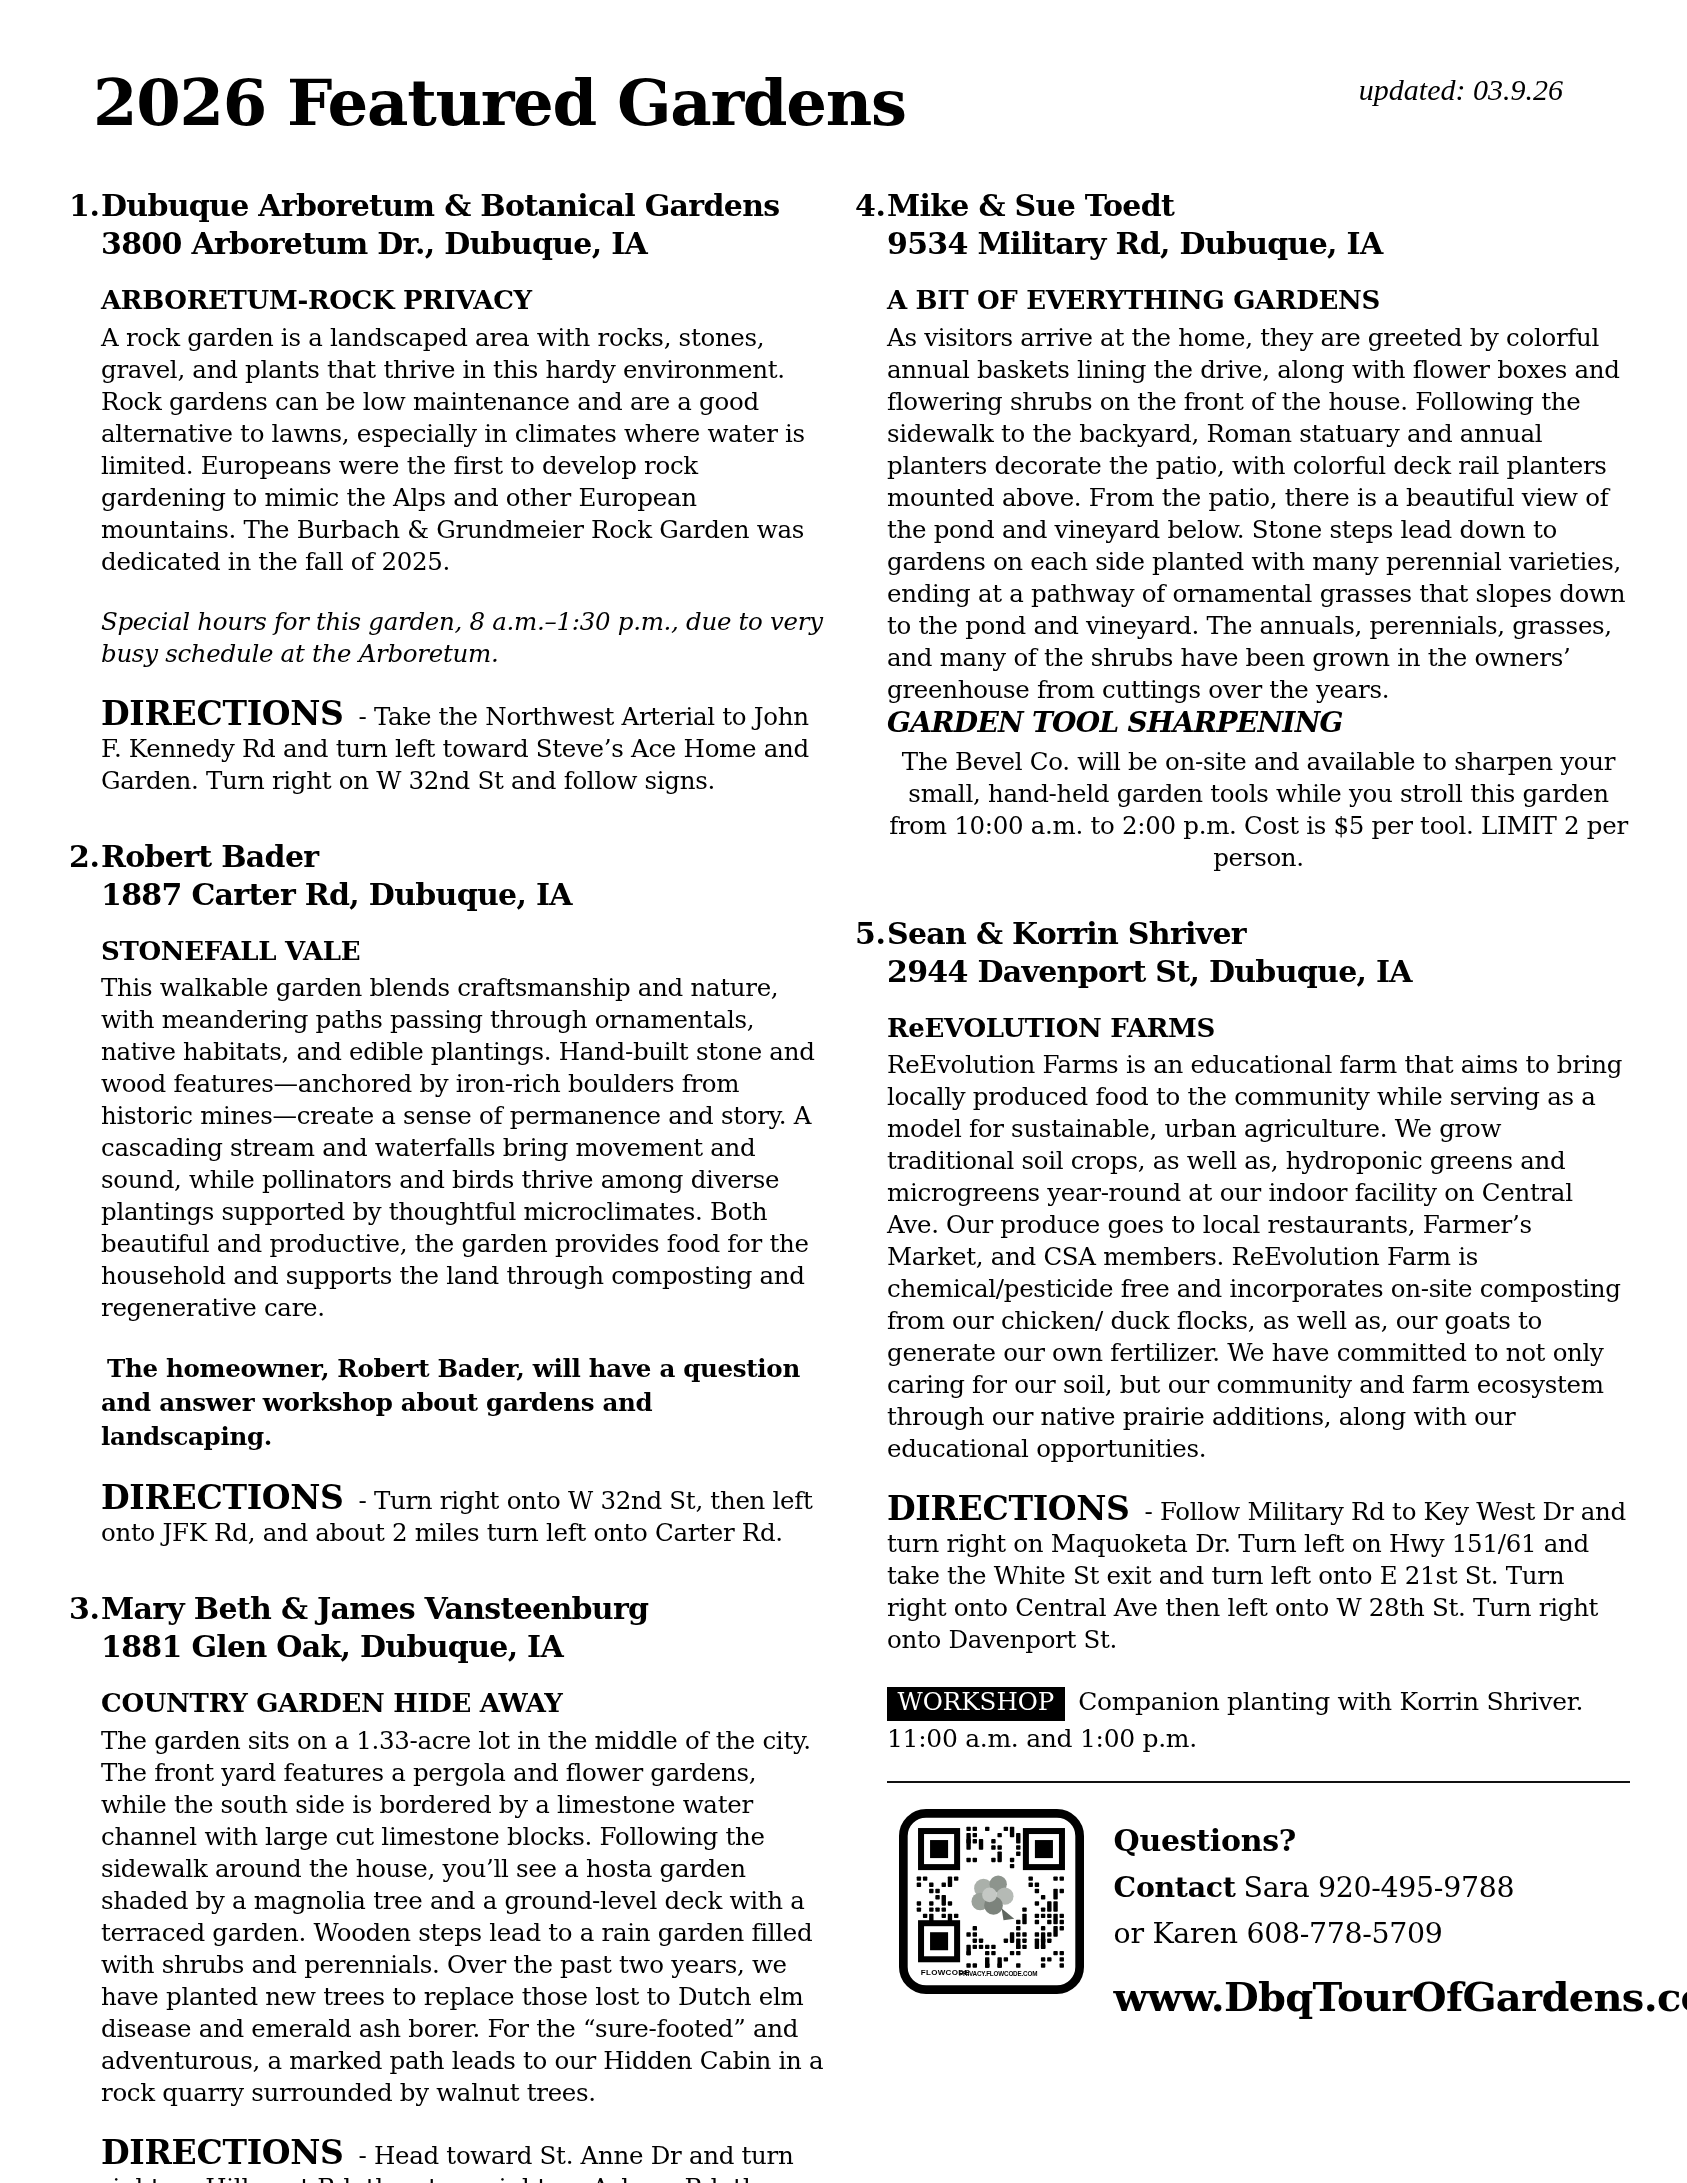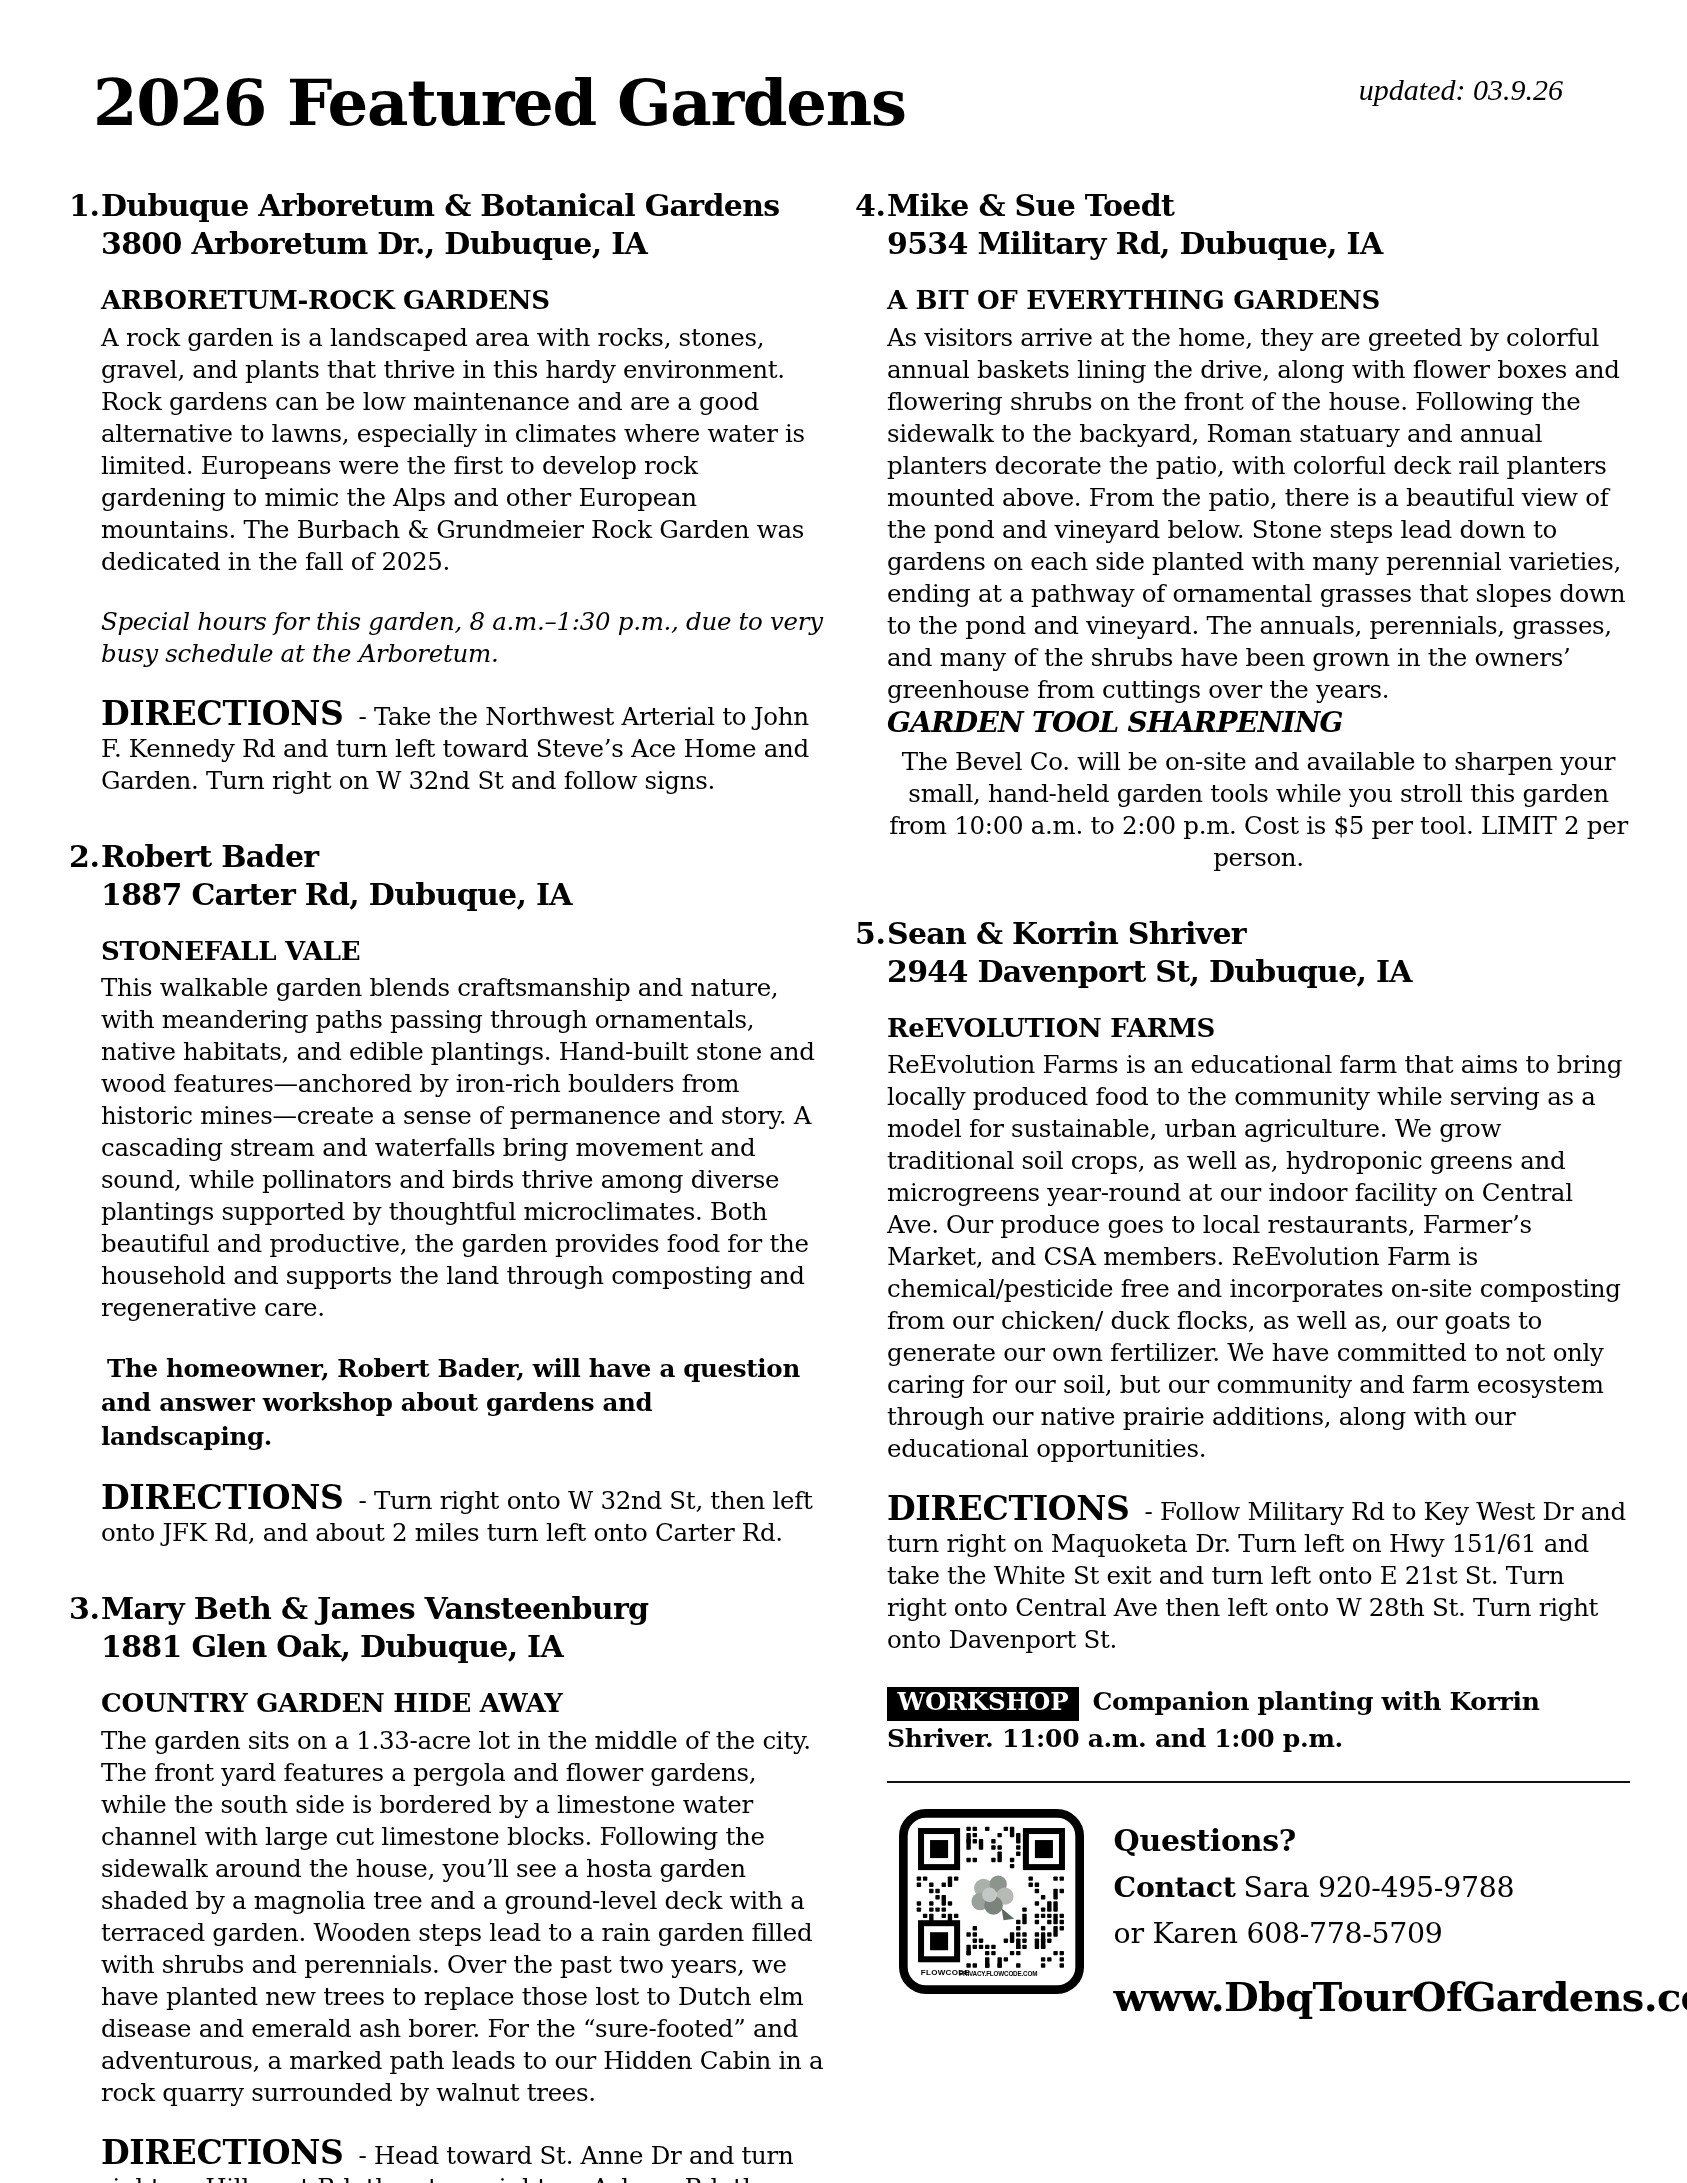--- a/index.html
+++ b/index.html
@@ -32,21 +32,21 @@
   .g-sub { font-size:26px; font-weight:700; margin-top:22px; letter-spacing:-0.3px; line-height:30px; }
   p { margin:0; }
   .g-desc { margin-top:6.6px; }
   .g-note-italic { font-style:italic; margin-top:28px; }
   .g-note-bold { font-weight:700; margin-top:28px; line-height:34px; text-indent:6px; }
   .g-dir { margin-top:28px; }
   .dir-label { font-weight:700; font-size:33px; }
   .dir-text { margin-left:7.3px; }
   .g-extra-head { font-size:28px; font-weight:700; font-style:italic; letter-spacing:-0.7px; line-height:34px; }
   .g-extra-text { margin-top:6px;text-align:center; }
-  .g-workshop { margin-top:28px; font-weight:700; font-size:25px; line-height:36px; }
+  .g-workshop { margin-top:28px; font-weight:400; font-size:25px; line-height:36px; }
   .badge {
     display:inline-block; background:#000; color:#fff;
     padding:2px 10.6px 5.3px 10.6px; margin-right:13.2px;
     font-size:24.5px; line-height:26.5px; letter-spacing:0;
   }
   .footer-rule { margin:24px 0 0 32px; border:0; border-top:2.6px solid #111; }
   .footer { display:flex; align-items:flex-start; margin:25px 0 0 32px; }
   .qr { width:187px; height:187px; flex:0 0 auto; margin-left:10.6px; }
   .qr svg { display:block; }
   .footer-text { margin-left:29px; margin-top:16px; }
@@ -63,21 +63,21 @@
 
   <div class="updated">updated: 03.9.26</div>
   <h1 class="title">2026 Featured Gardens</h1>
 
   <div class="col col-left">
 
     <section class="garden">
       <span class="g-num">1.</span>
       <div class="g-name">Dubuque Arboretum &amp; Botanical Gardens</div>
       <div class="g-addr">3800 Arboretum Dr., Dubuque, IA</div>
-      <div class="g-sub">ARBORETUM-ROCK GARDENS</div>
+      <div class="g-sub">ARBORETUM-ROCK PRIVACY</div>
       <p class="g-desc">A rock garden is a landscaped area with rocks, stones, gravel, and plants that thrive in this hardy environment. Rock gardens can be low maintenance and are a good alternative to lawns, especially in climates where water is limited. Europeans were the first to develop rock gardening to mimic the Alps and other European mountains. The Burbach &amp; Grundmeier Rock Garden was dedicated in the fall of 2025.</p>
       <p class="g-note-italic">Special hours for this garden, 8 a.m.–1:30 p.m., due to very busy schedule at the Arboretum.</p>
       <p class="g-dir">
         <span class="dir-label">DIRECTIONS</span>
         <span class="dir-text">- Take the Northwest Arterial to John F. Kennedy Rd and turn left toward Steve’s Ace Home and Garden. Turn right on W 32nd St and follow signs.</span>
       </p>
     </section>
 
     <section class="garden">
       <span class="g-num">2.</span>

